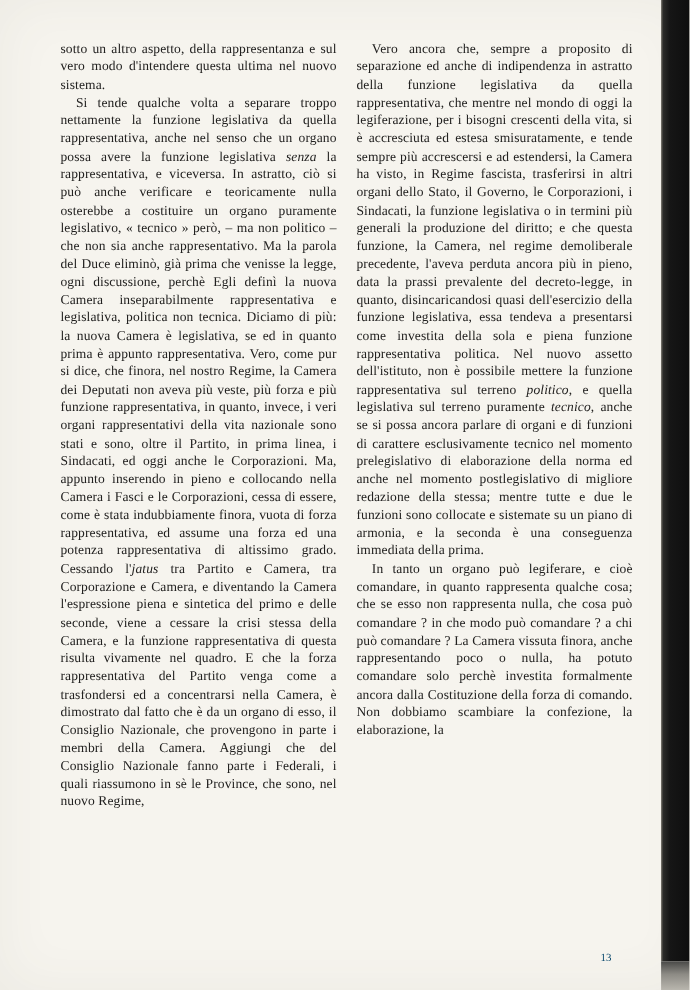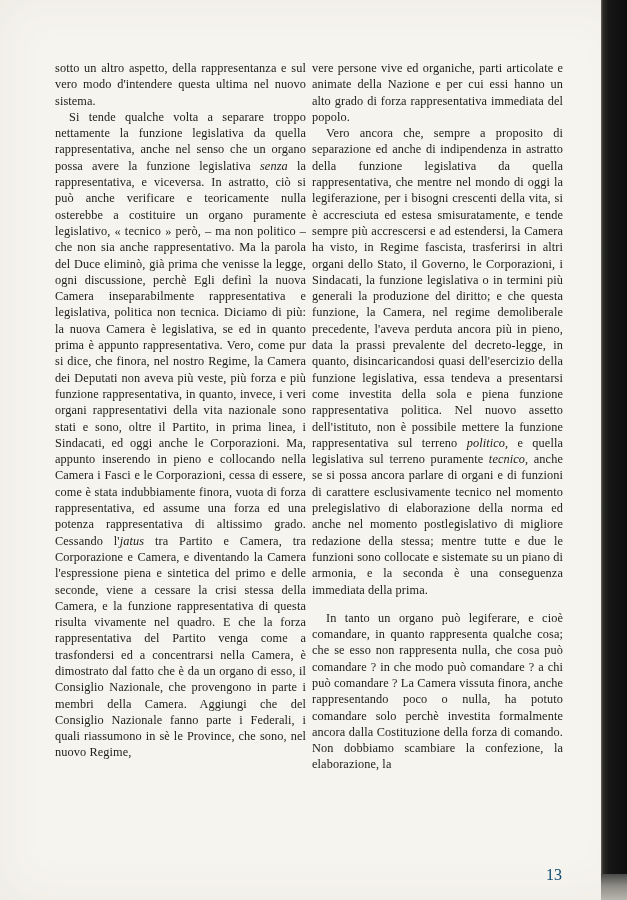--- a/index.html
+++ b/index.html
@@ -12,48 +12,48 @@
     position: relative;
     width: 627px;
     height: 900px;
     background: #f6f4ee;
     box-shadow: inset 0 0 50px rgba(90,80,60,0.06);
     overflow: hidden;
   }
   .text-columns {
     position: absolute;
     left: 55px;
-    top: 60px;
+    top: 36px;
     width: 521px;
     display: flex;
-    gap: 6px;
+    gap: 18px;
   }
   .column {
     width: 251px;
     font-size: 12.3px;
     line-height: 16.3px;
     text-align: justify;
     color: #222120;
     letter-spacing: 0.1px;
   }
   .column p {
     margin: 0;
   }
   .column p.indent {
     text-indent: 14px;
     font-family: Liberation Serif, serif;
   }
   .column p.space-before {
-    margin-top: 12px;
+    margin-top: 0;
   }
   .page-number {
     position: absolute;
     left: 546px;
     top: 866px;
-    font-size: 16px;
+    font-size: 10px;
     color: #0c4a6e;
   }
   .scan-edge {
     position: absolute;
     top: 0;
     right: 0;
     width: 26px;
     height: 874px;
     background: linear-gradient(to left, #0e0e0e 0%, #161616 70%, #2a2a28 92%, #6a675f 100%);
   }
@@ -70,21 +70,20 @@
 <body>
 
 <div class="page">
 
   <div class="text-columns">
     <div class="column">
         <p><span>sotto un altro aspetto, della rappresentanza e sul vero modo d'intendere questa ultima nel nuovo sistema.</span></p>
         <p class="indent"><span>Si tende qualche volta a separare troppo nettamente la funzione legislativa da quella rappresentativa, anche nel senso che un organo possa avere la funzione legislativa </span><span style="font-style: italic;">senza</span><span> la rappresentativa, e viceversa. In astratto, ciò si può anche verificare e teoricamente nulla osterebbe a costituire un organo puramente legislativo, « tecnico » però, – ma non politico – che non sia anche rappresentativo. Ma la parola del Duce eliminò, già prima che venisse la legge, ogni discussione, perchè Egli definì la nuova Camera inseparabilmente rappresentativa e legislativa, politica non tecnica. Diciamo di più: la nuova Camera è legislativa, se ed in quanto prima è appunto rappresentativa. Vero, come pur si dice, che finora, nel nostro Regime, la Camera dei Deputati non aveva più veste, più forza e più funzione rappresentativa, in quanto, invece, i veri organi rappresentativi della vita nazionale sono stati e sono, oltre il Partito, in prima linea, i Sindacati, ed oggi anche le Corporazioni. Ma, appunto inserendo in pieno e collocando nella Camera i Fasci e le Corporazioni, cessa di essere, come è stata indubbiamente finora, vuota di forza rappresentativa, ed assume una forza ed una potenza rappresentativa di altissimo grado. Cessando l'</span><span style="font-style: italic;">jatus</span><span> tra Partito e Camera, tra Corporazione e Camera, e diventando la Camera l'espressione piena e sintetica del primo e delle seconde, viene a cessare la crisi stessa della Camera, e la funzione rappresentativa di questa risulta vivamente nel quadro. E che la forza rappresentativa del Partito venga come a trasfondersi ed a concentrarsi nella Camera, è dimostrato dal fatto che è da un organo di esso, il Consiglio Nazionale, che provengono in parte i membri della Camera. Aggiungi che del Consiglio Nazionale fanno parte i Federali, i quali riassumono in sè le Province, che sono, nel nuovo Regime,</span></p>
       </div>
     <div class="column">
-        <p><span>vere persone vive ed organiche, parti articolate e animate della Nazione e per cui essi hanno un alto grado di forza rappresentativa immediata del popolo.</span></p>
         <p class="indent"><span>Vero ancora che, sempre a proposito di separazione ed anche di indipendenza in astratto della funzione legislativa da quella rappresentativa, che mentre nel mondo di oggi la legiferazione, per i bisogni crescenti della vita, si è accresciuta ed estesa smisuratamente, e tende sempre più accrescersi e ad estendersi, la Camera ha visto, in Regime fascista, trasferirsi in altri organi dello Stato, il Governo, le Corporazioni, i Sindacati, la funzione legislativa o in termini più generali la produzione del diritto; e che questa funzione, la Camera, nel regime demoliberale precedente, l'aveva perduta ancora più in pieno, data la prassi prevalente del decreto-legge, in quanto, disincaricandosi quasi dell'esercizio della funzione legislativa, essa tendeva a presentarsi come investita della sola e piena funzione rappresentativa politica. Nel nuovo assetto dell'istituto, non è possibile mettere la funzione rappresentativa sul terreno </span><span style="font-style: italic;">politico</span><span>, e quella legislativa sul terreno puramente </span><span style="font-style: italic;">tecnico</span><span>, anche se si possa ancora parlare di organi e di funzioni di carattere esclusivamente tecnico nel momento prelegislativo di elaborazione della norma ed anche nel momento postlegislativo di migliore redazione della stessa; mentre tutte e due le funzioni sono collocate e sistemate su un piano di armonia, e la seconda è una conseguenza immediata della prima.</span></p>
         <p class="indent space-before"><span>In tanto un organo può legiferare, e cioè comandare, in quanto rappresenta qualche cosa; che se esso non rappresenta nulla, che cosa può comandare ? in che modo può comandare ? a chi può comandare ? La Camera vissuta finora, anche rappresentando poco o nulla, ha potuto comandare solo perchè investita formalmente ancora dalla Costituzione della forza di comando. Non dobbiamo scambiare la confezione, la elaborazione, la</span></p>
       </div>
   </div>
 
   <div class="page-number">13</div>
 
   <div class="scan-edge"></div>
   <div class="scan-edge-bottom"></div>
 

